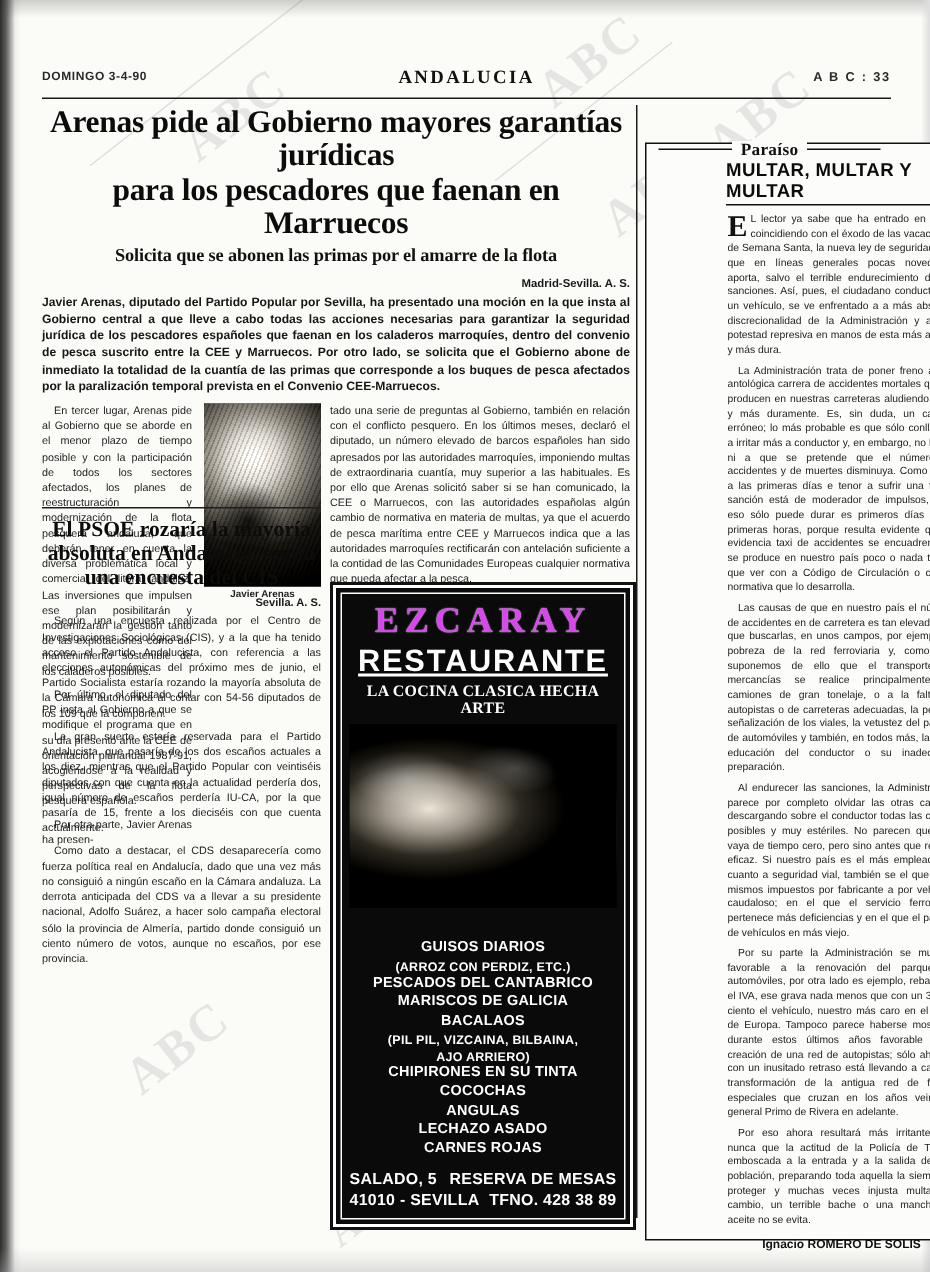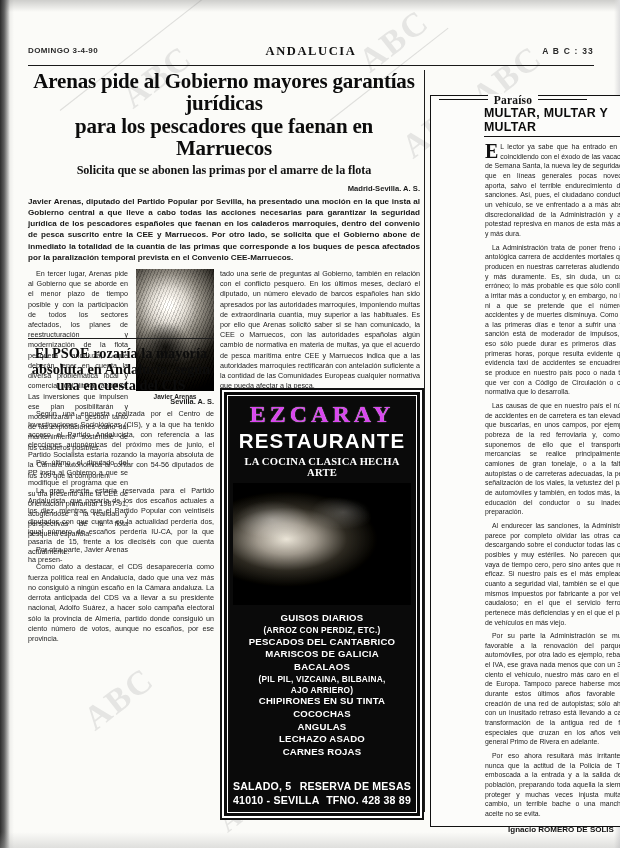--- a/index.html
+++ b/index.html
@@ -179,21 +179,21 @@
   #ad .ad-inner{position:absolute;inset:7px;}
   .ad-brand{
     font-family:"Liberation Serif", serif;
     font-weight:bold;font-size:24px;letter-spacing:4px;
     text-align:center;color:#d946ef;margin-top:4px;
     text-shadow:0 0 1px #fff;
   }
   .ad-type{
     font-family:"Liberation Sans", sans-serif;
     font-weight:bold;font-size:20.5px;letter-spacing:1.2px;
-    text-align:center;color:#fff;margin-top:1px;
+    text-align:center;color:#fff;margin-top:1px;text-decoration:underline;
   }
   .ad-tag{
     font-family:"Liberation Serif", serif;
     font-weight:bold;font-size:10.6px;letter-spacing:.2px;
     text-align:center;color:#fff;margin-top:3px;
   }
   .ad-art{
     position:relative;height:122px;margin:5px 4px 0 4px;
     background:
       radial-gradient(ellipse 55% 42% at 30% 46%, #d9d4c9 0%, #9a948a 30%, #3a3730 62%, #0d0d0c 100%),
@@ -203,21 +203,21 @@
   }
   .ad-art:after{
     content:"";position:absolute;inset:0;
     background:
       radial-gradient(ellipse 30% 22% at 22% 30%, rgba(255,255,255,.55), rgba(255,255,255,0) 70%),
       radial-gradient(ellipse 26% 20% at 62% 24%, rgba(255,255,255,.4), rgba(255,255,255,0) 70%),
       repeating-linear-gradient(96deg, rgba(0,0,0,.3) 0 1px, rgba(255,255,255,0) 1px 4px);
     mix-blend-mode:screen;opacity:.5;
   }
   .ad-menu{
-    margin-top:7px;text-align:center;
+    margin-top:21px;text-align:center;
     font-family:"Liberation Sans", sans-serif;
     font-weight:bold;color:#fff;
   }
   .ad-menu li{list-style:none;font-size:9.6px;line-height:1.32;letter-spacing:.2px;}
   .ad-menu li.sm{font-size:8.3px;}
   .ad-menu{padding:0;margin-left:0;margin-right:0;}
   .ad-foot{
     position:absolute;left:4px;right:4px;bottom:4px;
     font-family:"Liberation Sans", sans-serif;
     font-weight:bold;color:#fff;font-size:10.6px;letter-spacing:.2px;

